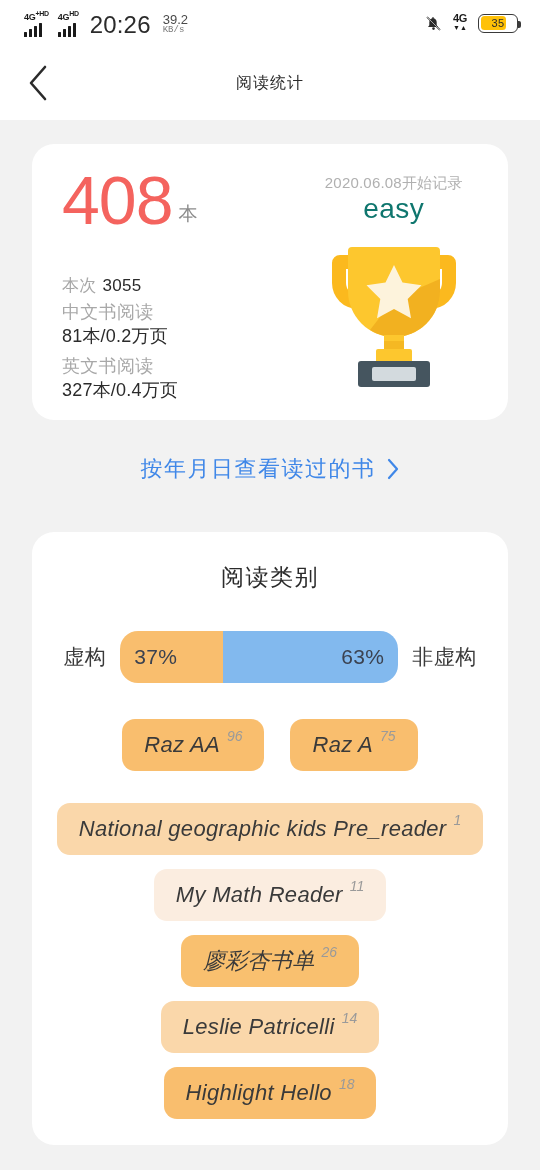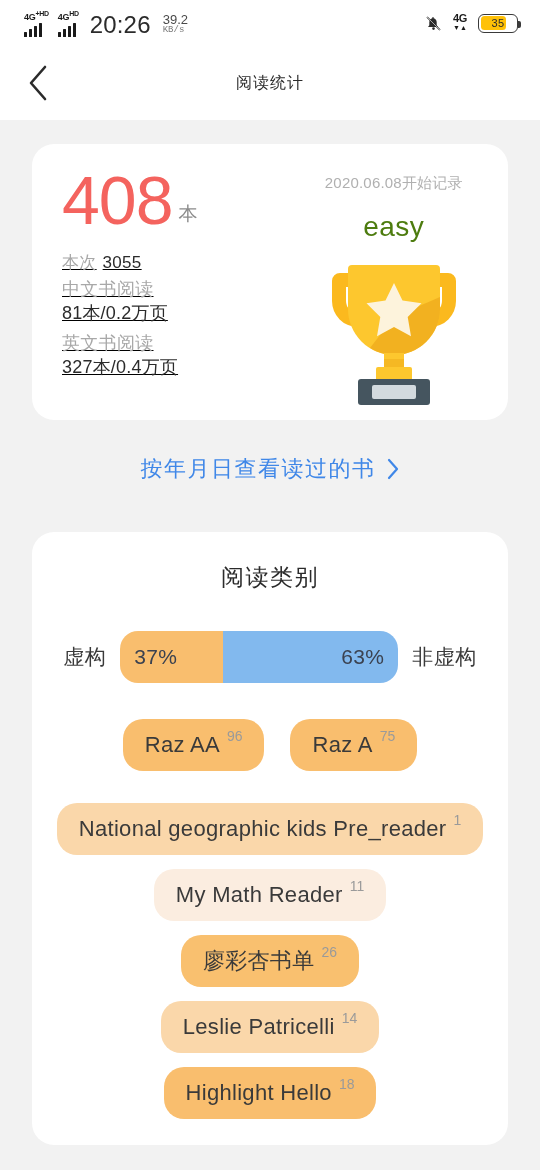--- a/index.html
+++ b/index.html
@@ -75,30 +75,30 @@
   }
 
   .summary-card { margin-top:24px; padding:26px 0 22px 0; display:flex; height:276px; }
   .sum-left { width:52%; padding-left:30px; }
   .big-row { display:flex; align-items:flex-end; }
   .big-count {
     font-size:68px; color:#F4635E; line-height:60px; letter-spacing:-1px;
     font-weight:400;
   }
   .big-unit { font-size:19px; color:#8c8c8c; margin-left:6px; padding-bottom:3px; }
-  .stat-lines { margin-top:21px;text-decoration:underline; }
+  .stat-lines { margin-top:44px; }
   .stat-row { margin-bottom:3px; }
   .stat-label { font-size:18px; color:#a8a8a8; letter-spacing:0.3px; }
   .stat-inline { font-size:17px; color:#a8a8a8; letter-spacing:0.3px; }
   .stat-inline b { font-weight:400; color:#2b2b2b; margin-left:6px; }
   .stat-value { font-size:18px; color:#2b2b2b; letter-spacing:0.2px; margin-bottom:6px; }
 
   .sum-right { width:48%; display:flex; flex-direction:column; align-items:center; }
   .since-text { font-size:15px; color:#b0b0b0; letter-spacing:0.2px; margin-top:4px; }
-  .easy-text { font-size:28px; color:#4d7c0f; margin-top:18px; letter-spacing:0.5px; }
+  .easy-text { font-size:28px; color:#0f766e; letter-spacing:0.5px; }
   .trophy { margin-top:12px; }
 
   .link-row {
     margin-top:34px; display:flex; align-items:center; justify-content:center;
     gap:10px; cursor:pointer;
   }
   .link-text { font-size:22px; color:#3f87e8; letter-spacing:1.5px; }
   .link-chevron svg { display:block; }
 
   .cat-card { margin-top:48px; padding:30px 0 26px 0; }
@@ -117,23 +117,24 @@
     background:#F9BE6E; display:flex; align-items:center; padding-left:14px;
   }
   .ratio-right {
     background:#82B9EE; display:flex; align-items:center; justify-content:flex-end;
     padding-right:14px; flex:1;
   }
   .ratio-pct { font-size:21px; color:#3b4250; letter-spacing:0.3px; }
 
   .tags { margin-top:36px; display:flex; flex-direction:column; align-items:center; gap:14px; }
   .tag {
-    border-radius:20px; padding:0 22px; height:52px;
+    border-radius:13px; padding:0 22px; height:52px;
     display:flex; align-items:center; justify-content:center;
     cursor:pointer;
+    font-style:italic;
   }
   .tag-label { font-size:22px; color:#3a3a3a; letter-spacing:0.3px; white-space:nowrap; }
   .tag-count { font-size:14px; color:#9a9a9a; margin-left:7px; align-self:flex-start; margin-top:9px; }
   .tag-row { display:flex; gap:26px; }
 </style>
 </head>
 <body>
 
 <div class="phone">
 

